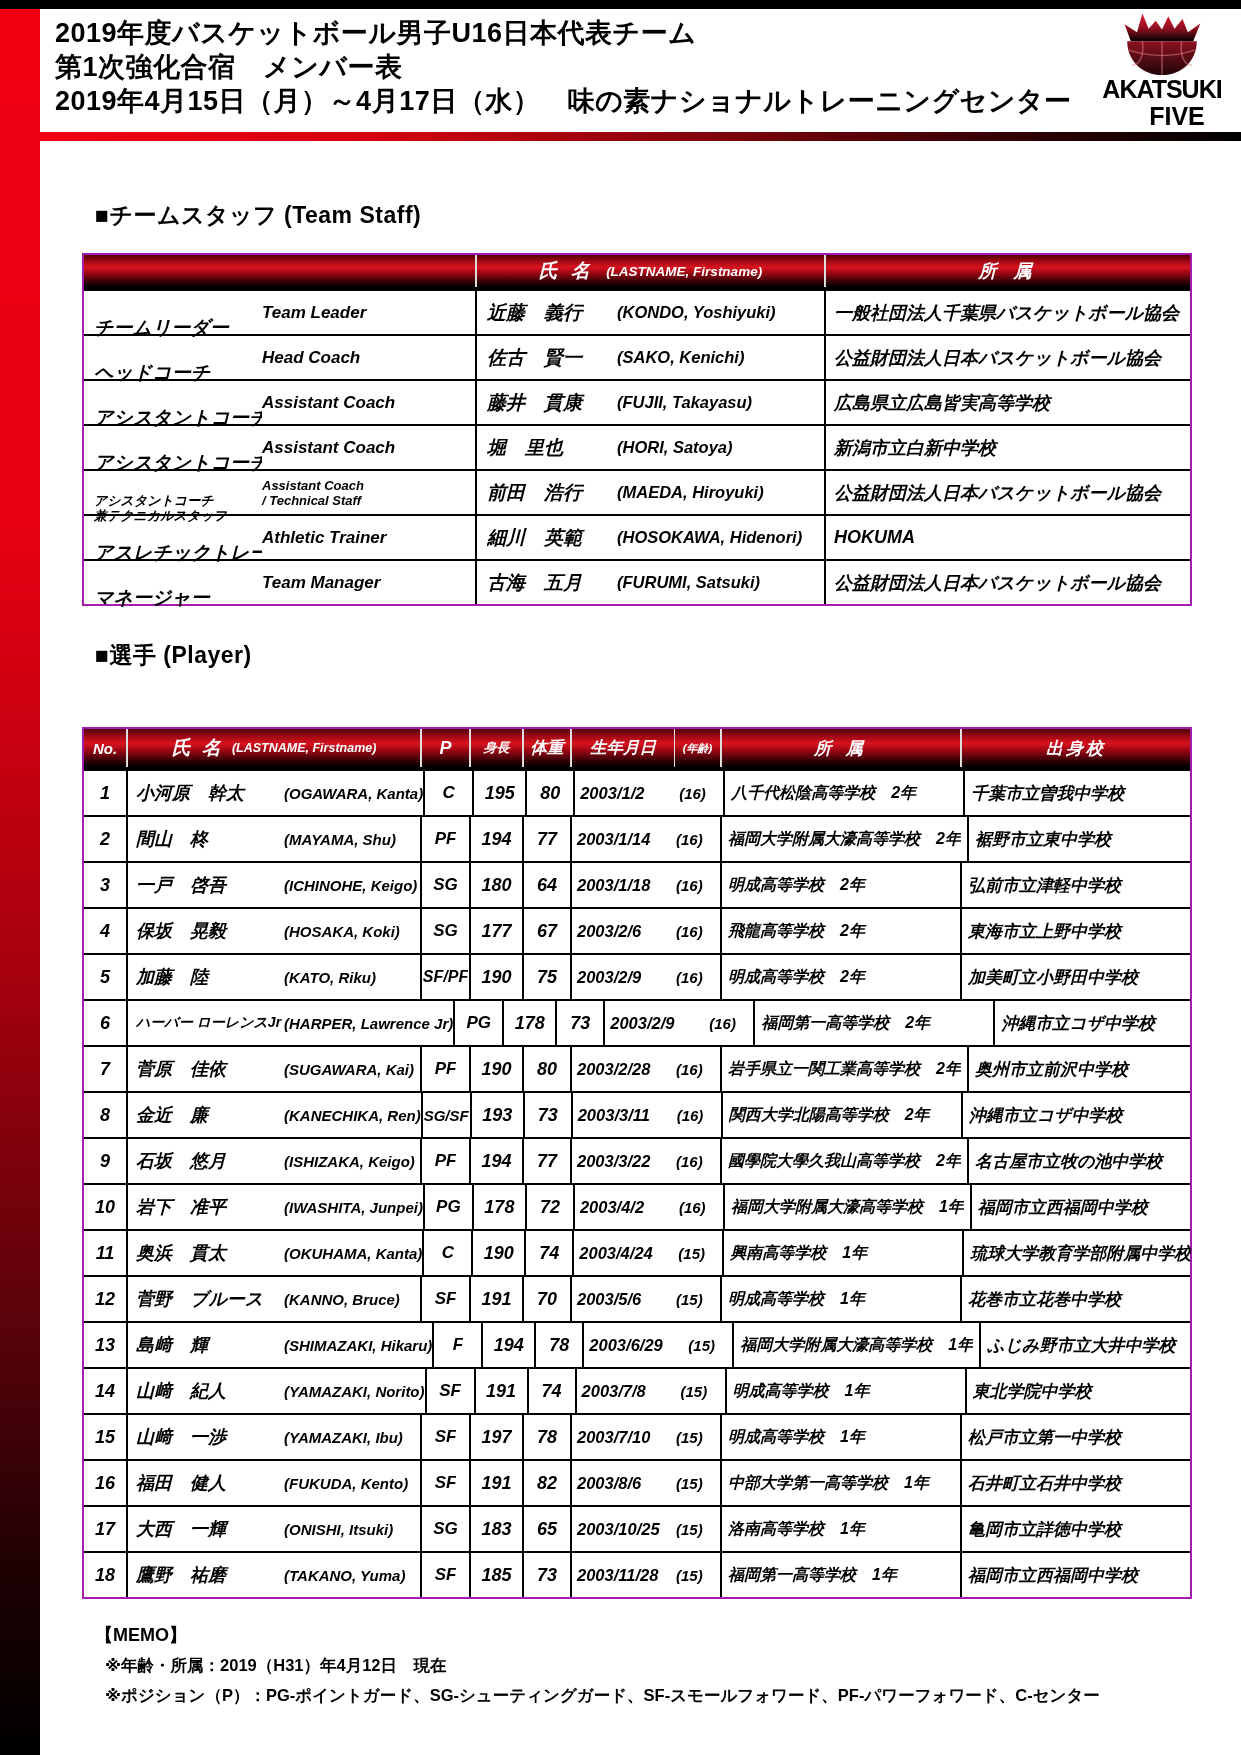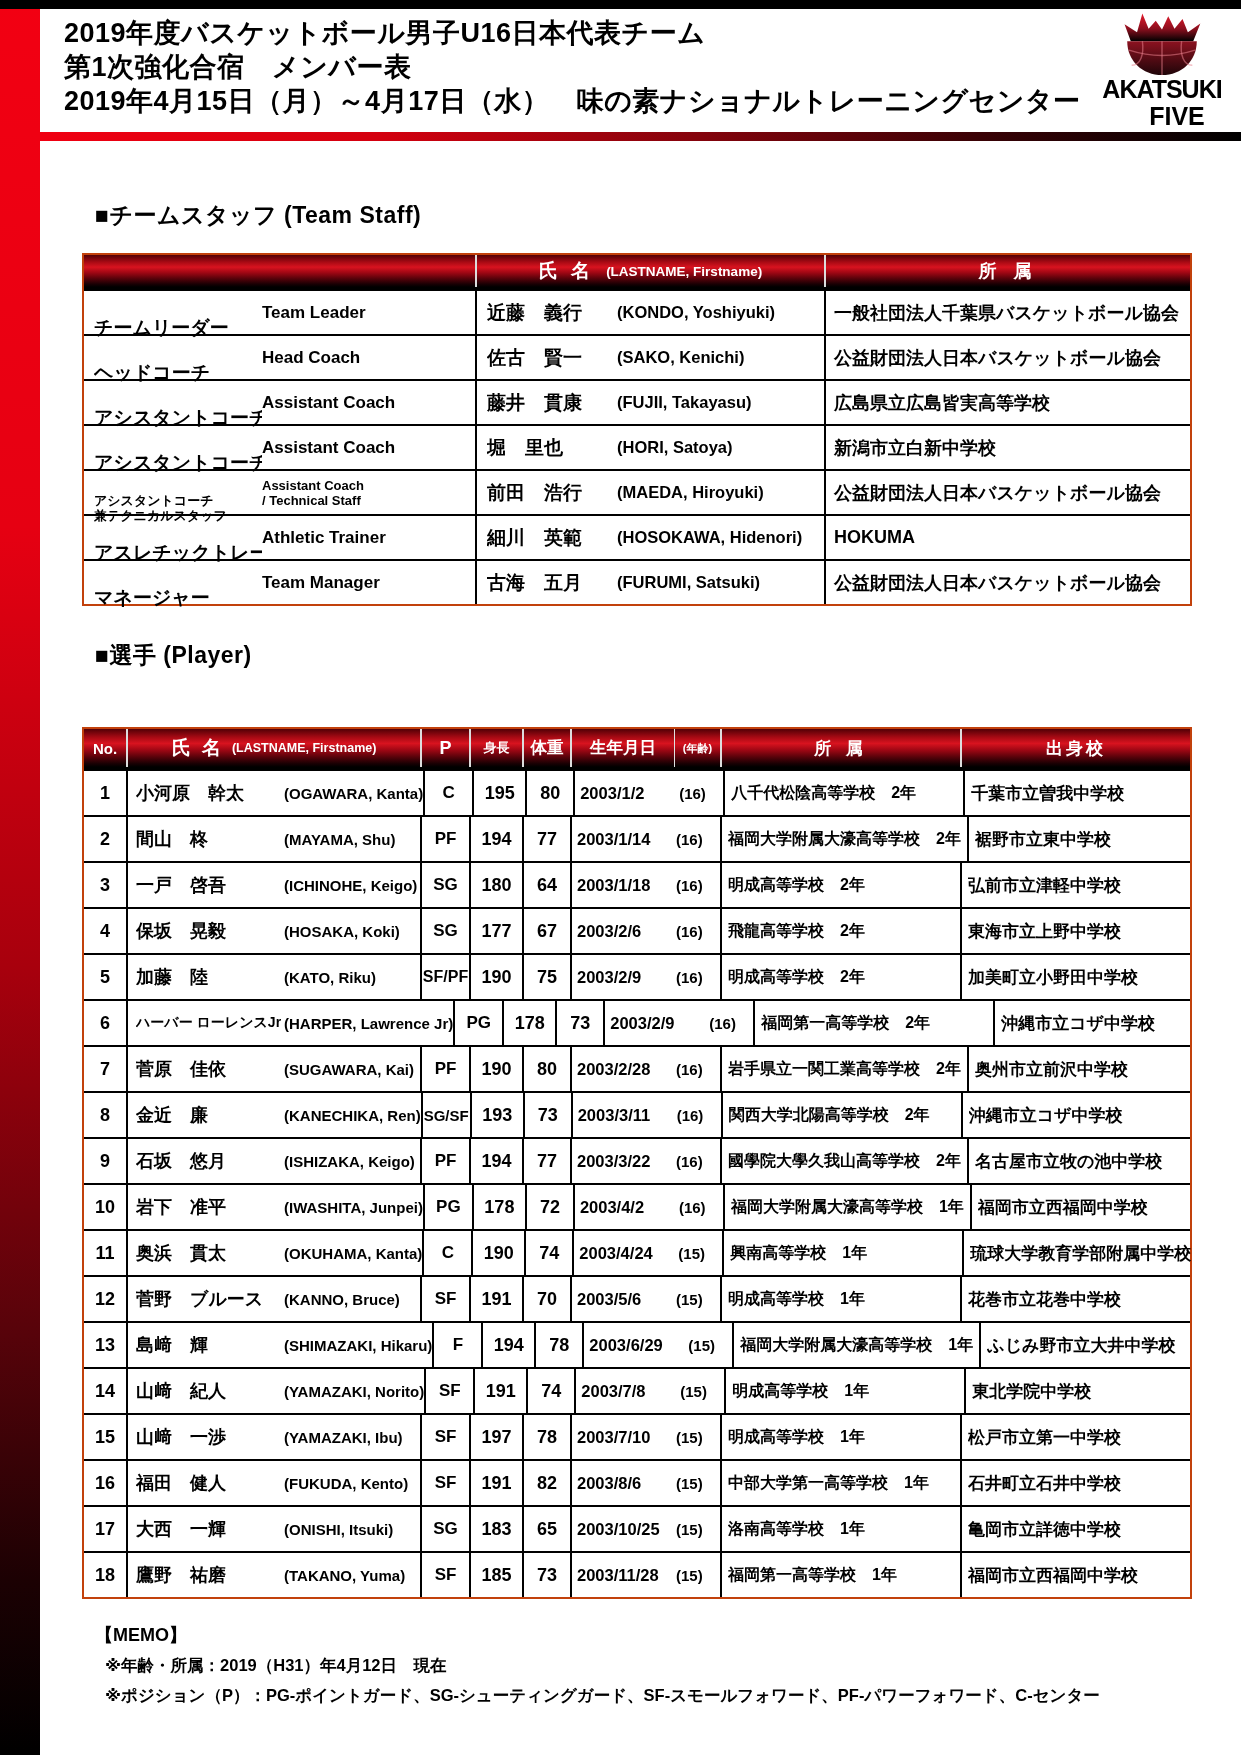--- a/index.html
+++ b/index.html
@@ -7,35 +7,35 @@
         font-family:"Liberation Sans","DejaVu Sans",sans-serif;font-weight:bold;color:#000;}
 
   
   .top-strip{position:absolute;top:0;left:0;width:1241px;height:9px;background:#000;z-index:3;}
   .left-bar{position:absolute;top:0;left:0;width:40px;height:1755px;z-index:2;
     background:linear-gradient(180deg,#f20012 0%,#e60012 30%,#a8000d 55%,#57030a 76%,#1c0103 90%,#000 100%);}
   .title-divider{position:absolute;left:40px;top:132px;width:1201px;height:9px;
     background:linear-gradient(90deg,#f00012 0%,#d4000f 28%,#84030c 55%,#3a0105 78%,#000 100%);}
 
   
-  .doc-titles{position:absolute;left:64px;top:16px;font-size:27px;line-height:34px;letter-spacing:.5px;}
+  .doc-titles{position:absolute;left:55px;top:16px;font-size:27px;line-height:34px;letter-spacing:.5px;}
 
   
   .logo{position:absolute;left:1086px;top:10px;width:152px;text-align:center;line-height:1;}
   .logo svg{display:block;margin:0 auto;width:100px;height:66px;}
   .logo-akatsuki{font-size:25px;letter-spacing:-1px;margin-top:1px;}
   .logo-five{font-size:25px;letter-spacing:0;padding-left:30px;margin-top:2px;}
 
   
   .section-title{position:absolute;font-size:23px;letter-spacing:.5px;}
   .staff-title{left:95px;top:200px;}
   .player-title{left:95px;top:640px;}
 
   
-  .tbl{position:absolute;left:82px;width:1110px;border:2px solid #c2410c;box-sizing:border-box;background:#fff;}
+  .tbl{position:absolute;left:82px;width:1110px;border:2px solid #a21caf;box-sizing:border-box;background:#fff;font-style:italic;}
   .staff-tbl{top:253px;}
   .player-tbl{top:727px;}
   .hdr{display:flex;align-items:stretch;color:#fff;
     background:linear-gradient(180deg,#520006 0%,#a80a14 22%,#d8131f 38%,#a00714 55%,#56020a 74%,#190003 91%,#000 100%);
     border-bottom:2px solid #000;box-sizing:border-box;}
   .hdr > div{display:flex;align-items:center;justify-content:center;box-sizing:border-box;}
   .hdr > div + div{border-left:2px solid #ddd;}
 
   
   .s-hdr{height:34px;}

